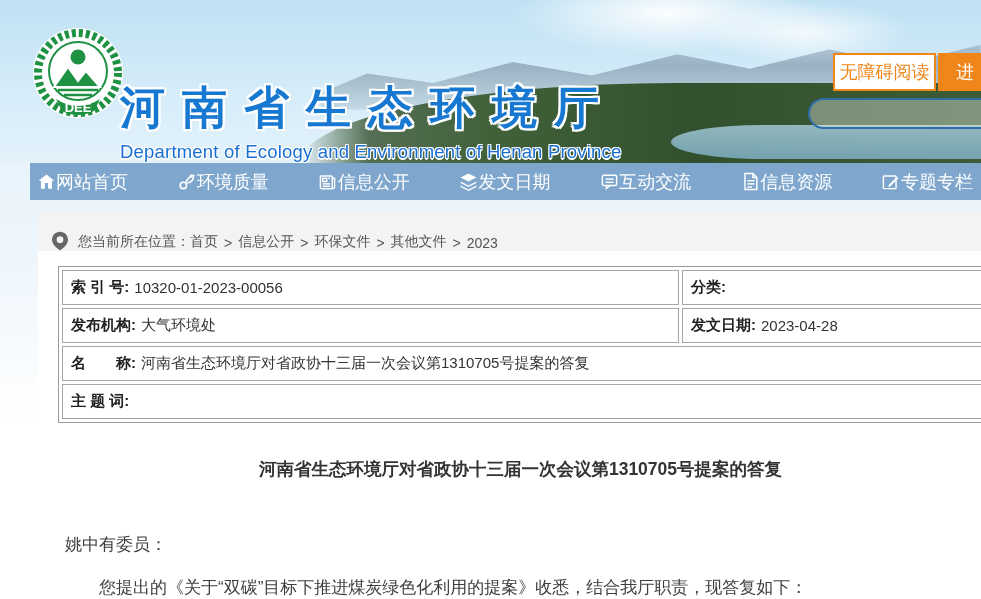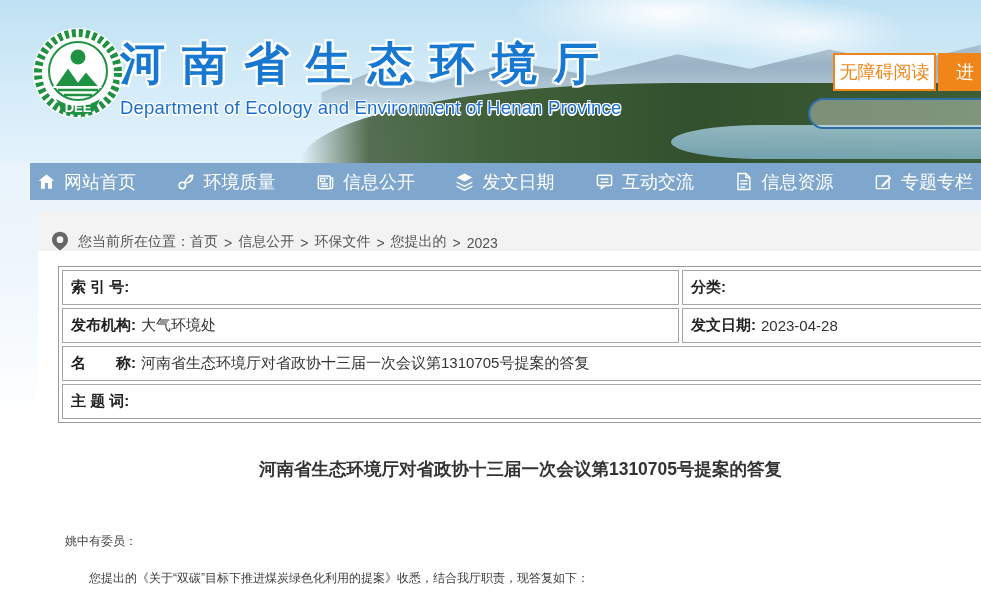--- a/index.html
+++ b/index.html
@@ -37,20 +37,21 @@
   .sc-lake{
     position:absolute; bottom:4px; right:0; width:310px; height:34px;
     background:linear-gradient(180deg,#a3c8d7,#7fb0c4);
     border-radius:60% 0 0 60% / 100% 0 0 100%; opacity:.85;
   }
   .logo{position:absolute; left:32px; top:27px; width:92px; height:92px;}
   .brand{position:absolute; left:120px; top:34px; white-space:nowrap;}
   .brand-title{
     font-size:45px; font-weight:bold; letter-spacing:17px; color:var(--title_blue);
     text-shadow:-2px -2px 0 #fff,2px -2px 0 #fff,-2px 2px 0 #fff,2px 2px 0 #fff,0 -2px 0 #fff,0 2px 0 #fff,-2px 0 0 #fff,2px 0 0 #fff;
+    margin-top:44px;
   }
   .brand-sub{
     margin-top:3px; font-size:18.5px; font-weight:normal; color:#1b6fd0; letter-spacing:.2px;
     text-shadow:-1px -1px 0 #fff,1px -1px 0 #fff,-1px 1px 0 #fff,1px 1px 0 #fff,0 2px 0 #fff;
   }
   .btn-access{
     position:absolute; left:833px; top:53px; width:103px; height:38px;
     background:#fff; border:2px solid var(--orange); color:var(--orange);
     font-size:18px; font-weight:500; text-align:center; line-height:34px; cursor:pointer;
   }
@@ -67,21 +68,21 @@
     width:100%; height:100%; border:none; background:transparent; outline:none;
     padding:0 14px; font-size:14px; color:#333;
   }
   
   .nav{
     margin-left:30px; height:37px; background:var(--nav_bg);
     display:flex; align-items:center; justify-content:space-between;
     padding:0 8px 0 6px;
   }
   .nav-item{
-    display:flex; align-items:center; gap:8px; color:#fff; font-size:18px;
+    display:flex; align-items:center; color:#fff; font-size:18px;
     text-decoration:none; white-space:nowrap; cursor:pointer;
   }
   .nav-icon{display:inline-flex; width:20px; height:20px; align-items:center; justify-content:center;}
   .nav-icon svg{display:block;}
   
   .panel{margin-left:38px; background:#fff; min-height:399px;}
   .breadcrumb{
     margin-top:11px; height:40px; background:var(--breadcrumb_bg);
     display:flex; align-items:flex-end; padding-left:14px; font-size:14px; color:#555;
   }
@@ -102,21 +103,21 @@
   .tcell-left{width:617px;}
   .tcell-right{flex:1;}
   .tcell-full{flex:1;}
   .tlabel{font-weight:bold; color:#222; margin-right:5px;}
   .tvalue{color:#333;}
   
   .doc-title{
     width:965px; margin-top:34px; text-align:center;
     font-size:17.5px; font-weight:bold; color:#333;
   }
-  .doc-body{padding-left:27px; font-size:12px; color:#3d3d3d;}
+  .doc-body{padding-left:27px; font-size:17px; color:#3d3d3d;}
   .doc-salutation{margin-top:52px;}
   .doc-paragraph{margin-top:20px; text-indent:2em; width:930px;}
 </style>
 </head>
 <body>
 
 <div class="header">
   <div class="scenery">
     <div class="sc-mountain"></div>
     <div class="sc-forest"></div>
@@ -234,29 +235,30 @@
           <path d="M12 0 C5.4 0 0 5.4 0 12 C0 21 12 28 12 28 C12 28 24 21 24 12 C24 5.4 18.6 0 12 0 Z M12 17 A5 5 0 1 1 12 7 A5 5 0 0 1 12 17 Z"></path>
         </svg>
     </span>
     <span>您当前所在位置：</span>
     <a class="crumb">首页</a>
     <span class="crumb-sep">&gt;</span>
     <a class="crumb">信息公开</a>
     <span class="crumb-sep">&gt;</span>
     <a class="crumb">环保文件</a>
     <span class="crumb-sep">&gt;</span>
-    <a class="crumb">您提出的</a>
+    <a class="crumb">其他文件</a>
     <span class="crumb-sep">&gt;</span>
     <a class="crumb">2023</a>
   </div>
 
   <div class="meta-table">
     <div class="trow">
       <div class="tcell tcell-left">
         <span class="tlabel">索 引 号:</span>
+        <span class="tvalue">10320-01-2023-00056</span>
       </div>
       <div class="tcell tcell-right">
         <span class="tlabel">分类:</span>
         <span class="tvalue"></span>
       </div>
     </div>
     <div class="trow">
       <div class="tcell tcell-left">
         <span class="tlabel">发布机构:</span>
         <span class="tvalue">大气环境处</span>

